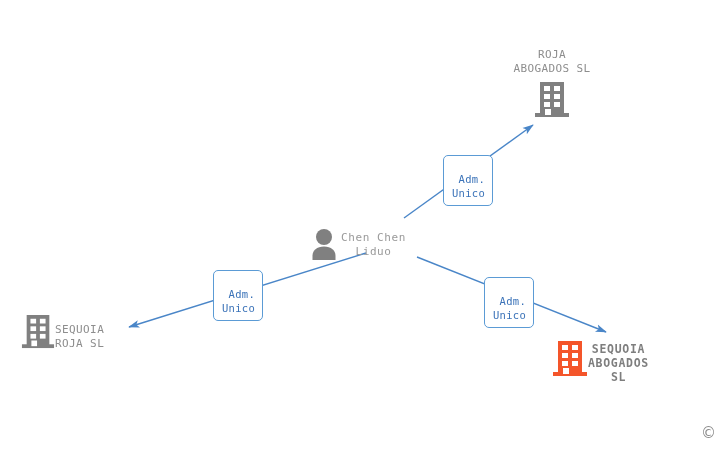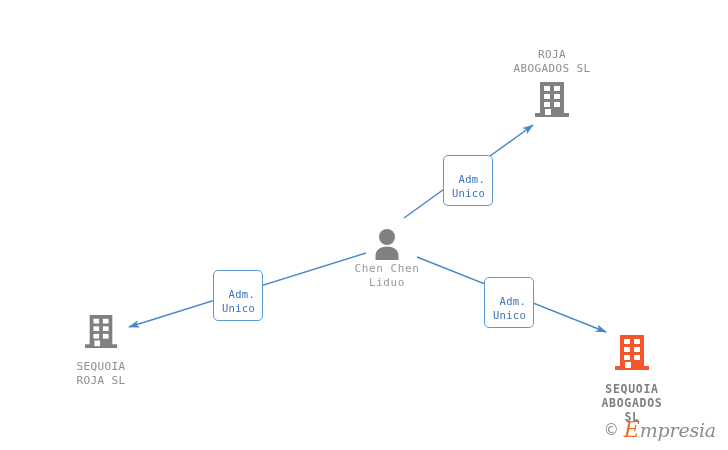--- a/index.html
+++ b/index.html
@@ -20,21 +20,20 @@
     left: 0;
     top: 0;
     width: 728px;
     height: 450px;
   }
 
   
   .node {
     position: absolute;
     display: flex;
-    flex-direction: column;
     align-items: center;
     width: 160px;
     margin-left: -80px;
   }
   .node .icon-wrap {
     display: block;
     line-height: 0;
   }
   .node .node-label {
     margin-top: 9px;
@@ -212,16 +211,15 @@
 Unico</div>
 
   <div class="edge-label" style="left:213px; top:270px;">Adm.
 Unico</div>
 
   <div class="edge-label" style="left:484px; top:277px;">Adm.
 Unico</div>
 
   <div id="watermark">
     <span class="wm-c">©</span>
-    <span class="wm-name"><span class="wm-e">E</span><span>mpresia</span></span>
   </div>
 
 </div>
 
 </body></html>

